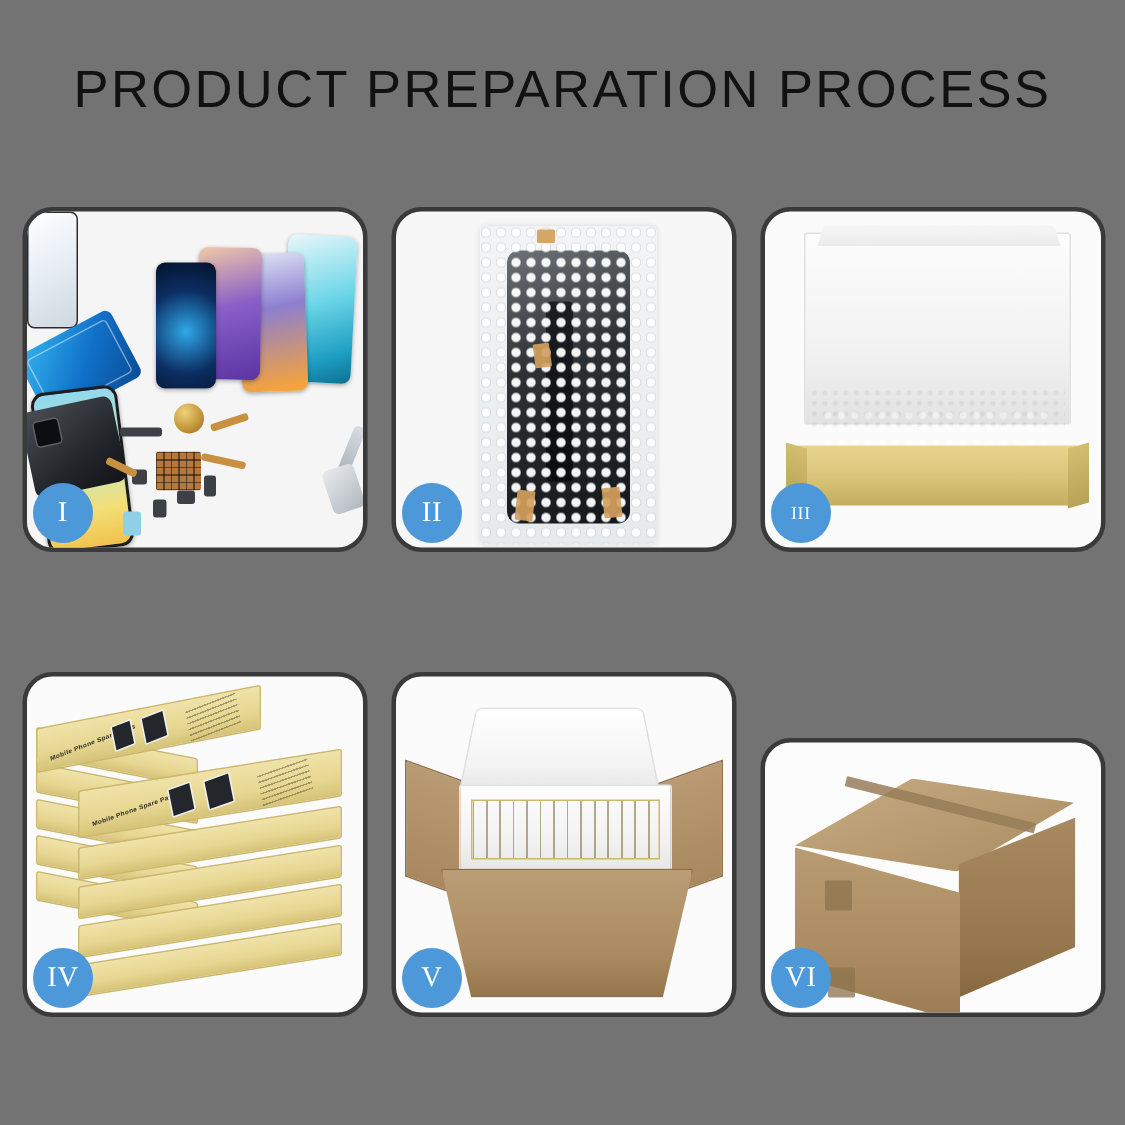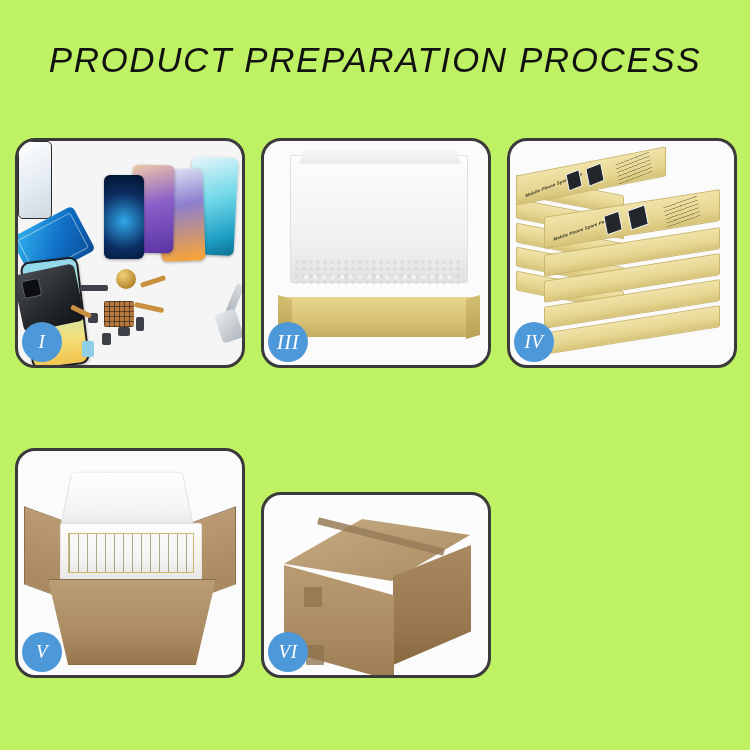--- a/index.html
+++ b/index.html
@@ -2,21 +2,21 @@
 <html><head>
 <meta charset="utf-8">
 <style>
   * { box-sizing: border-box; margin: 0; padding: 0; }
   html, body {
     width: 750px; height: 750px;
     background: #ffffff;
     font-family: "Liberation Sans", sans-serif;
     overflow: hidden;
   }
-  .page { position: relative; width: 750px; height: 750px; background: #bef264; font-style: italic; }
+  .page { position: relative; width: 750px; height: 750px; background: #737373; }
 
   
   .header { text-align: center; padding-top: 42px; }
   .title {
     font-size: 35px;
     font-weight: 500;
     letter-spacing: 1.6px;
     color: #111111;
     font-family: "Liberation Sans", sans-serif;
     line-height: 1.05;
@@ -55,21 +55,21 @@
     width: 40px; height: 40px;
     border-radius: 50%;
     background: #4d98d9;
     color: #ffffff;
     font-family: "Liberation Serif", serif;
     font-size: 19px;
     display: flex; align-items: center; justify-content: center;
     letter-spacing: 0.5px;
     z-index: 40;
   }
-  .badge.wide { font-size: 21px; }
+  .badge.wide { font-size: 12px; }
 
   
   .p1 { background: #f5f5f5; }
   .phone {
     position: absolute;
     border-radius: 6px;
     box-shadow: 0 1px 3px rgba(0,0,0,.35);
   }
   
   .ph-a {           
@@ -393,20 +393,32 @@
         <div class="part" style="left:64px;top:200px;width:12px;height:16px;border-radius:2px;background:#8fd0e6;"></div>
         <div class="flex-cable" style="left:122px;top:138px;width:26px;transform:rotate(-18deg);"></div>
         <div class="flex-cable" style="left:116px;top:164px;width:30px;transform:rotate(12deg);"></div>
         <div class="flex-cable" style="left:52px;top:168px;width:22px;transform:rotate(26deg);"></div>
         <div class="tool"></div>
         <div class="tool2"></div>
       </div>
       <div class="badge">I</div>
     </div>
 
+    <div class="panel p2">
+      <div class="scene">
+        <div class="bubble-bag">
+          <div class="screen-inside"></div>
+        </div>
+        <div class="tape" style="left:94px;top:12px;width:12px;height:9px;"></div>
+        <div class="tape" style="left:92px;top:88px;width:11px;height:16px;transform:rotate(-8deg);"></div>
+        <div class="tape" style="left:80px;top:186px;width:12px;height:20px;transform:rotate(6deg);"></div>
+        <div class="tape" style="left:138px;top:184px;width:12px;height:20px;transform:rotate(-6deg);"></div>
+      </div>
+      <div class="badge">II</div>
+    </div>
 
     <div class="panel p3">
       <div class="scene">
         <div class="box3-lid"></div>
         <div class="box3-foam"></div>
         <div class="box3-contents"></div>
         <div class="box3-base"></div>
       </div>
       <div class="badge wide">III</div>
     </div>

